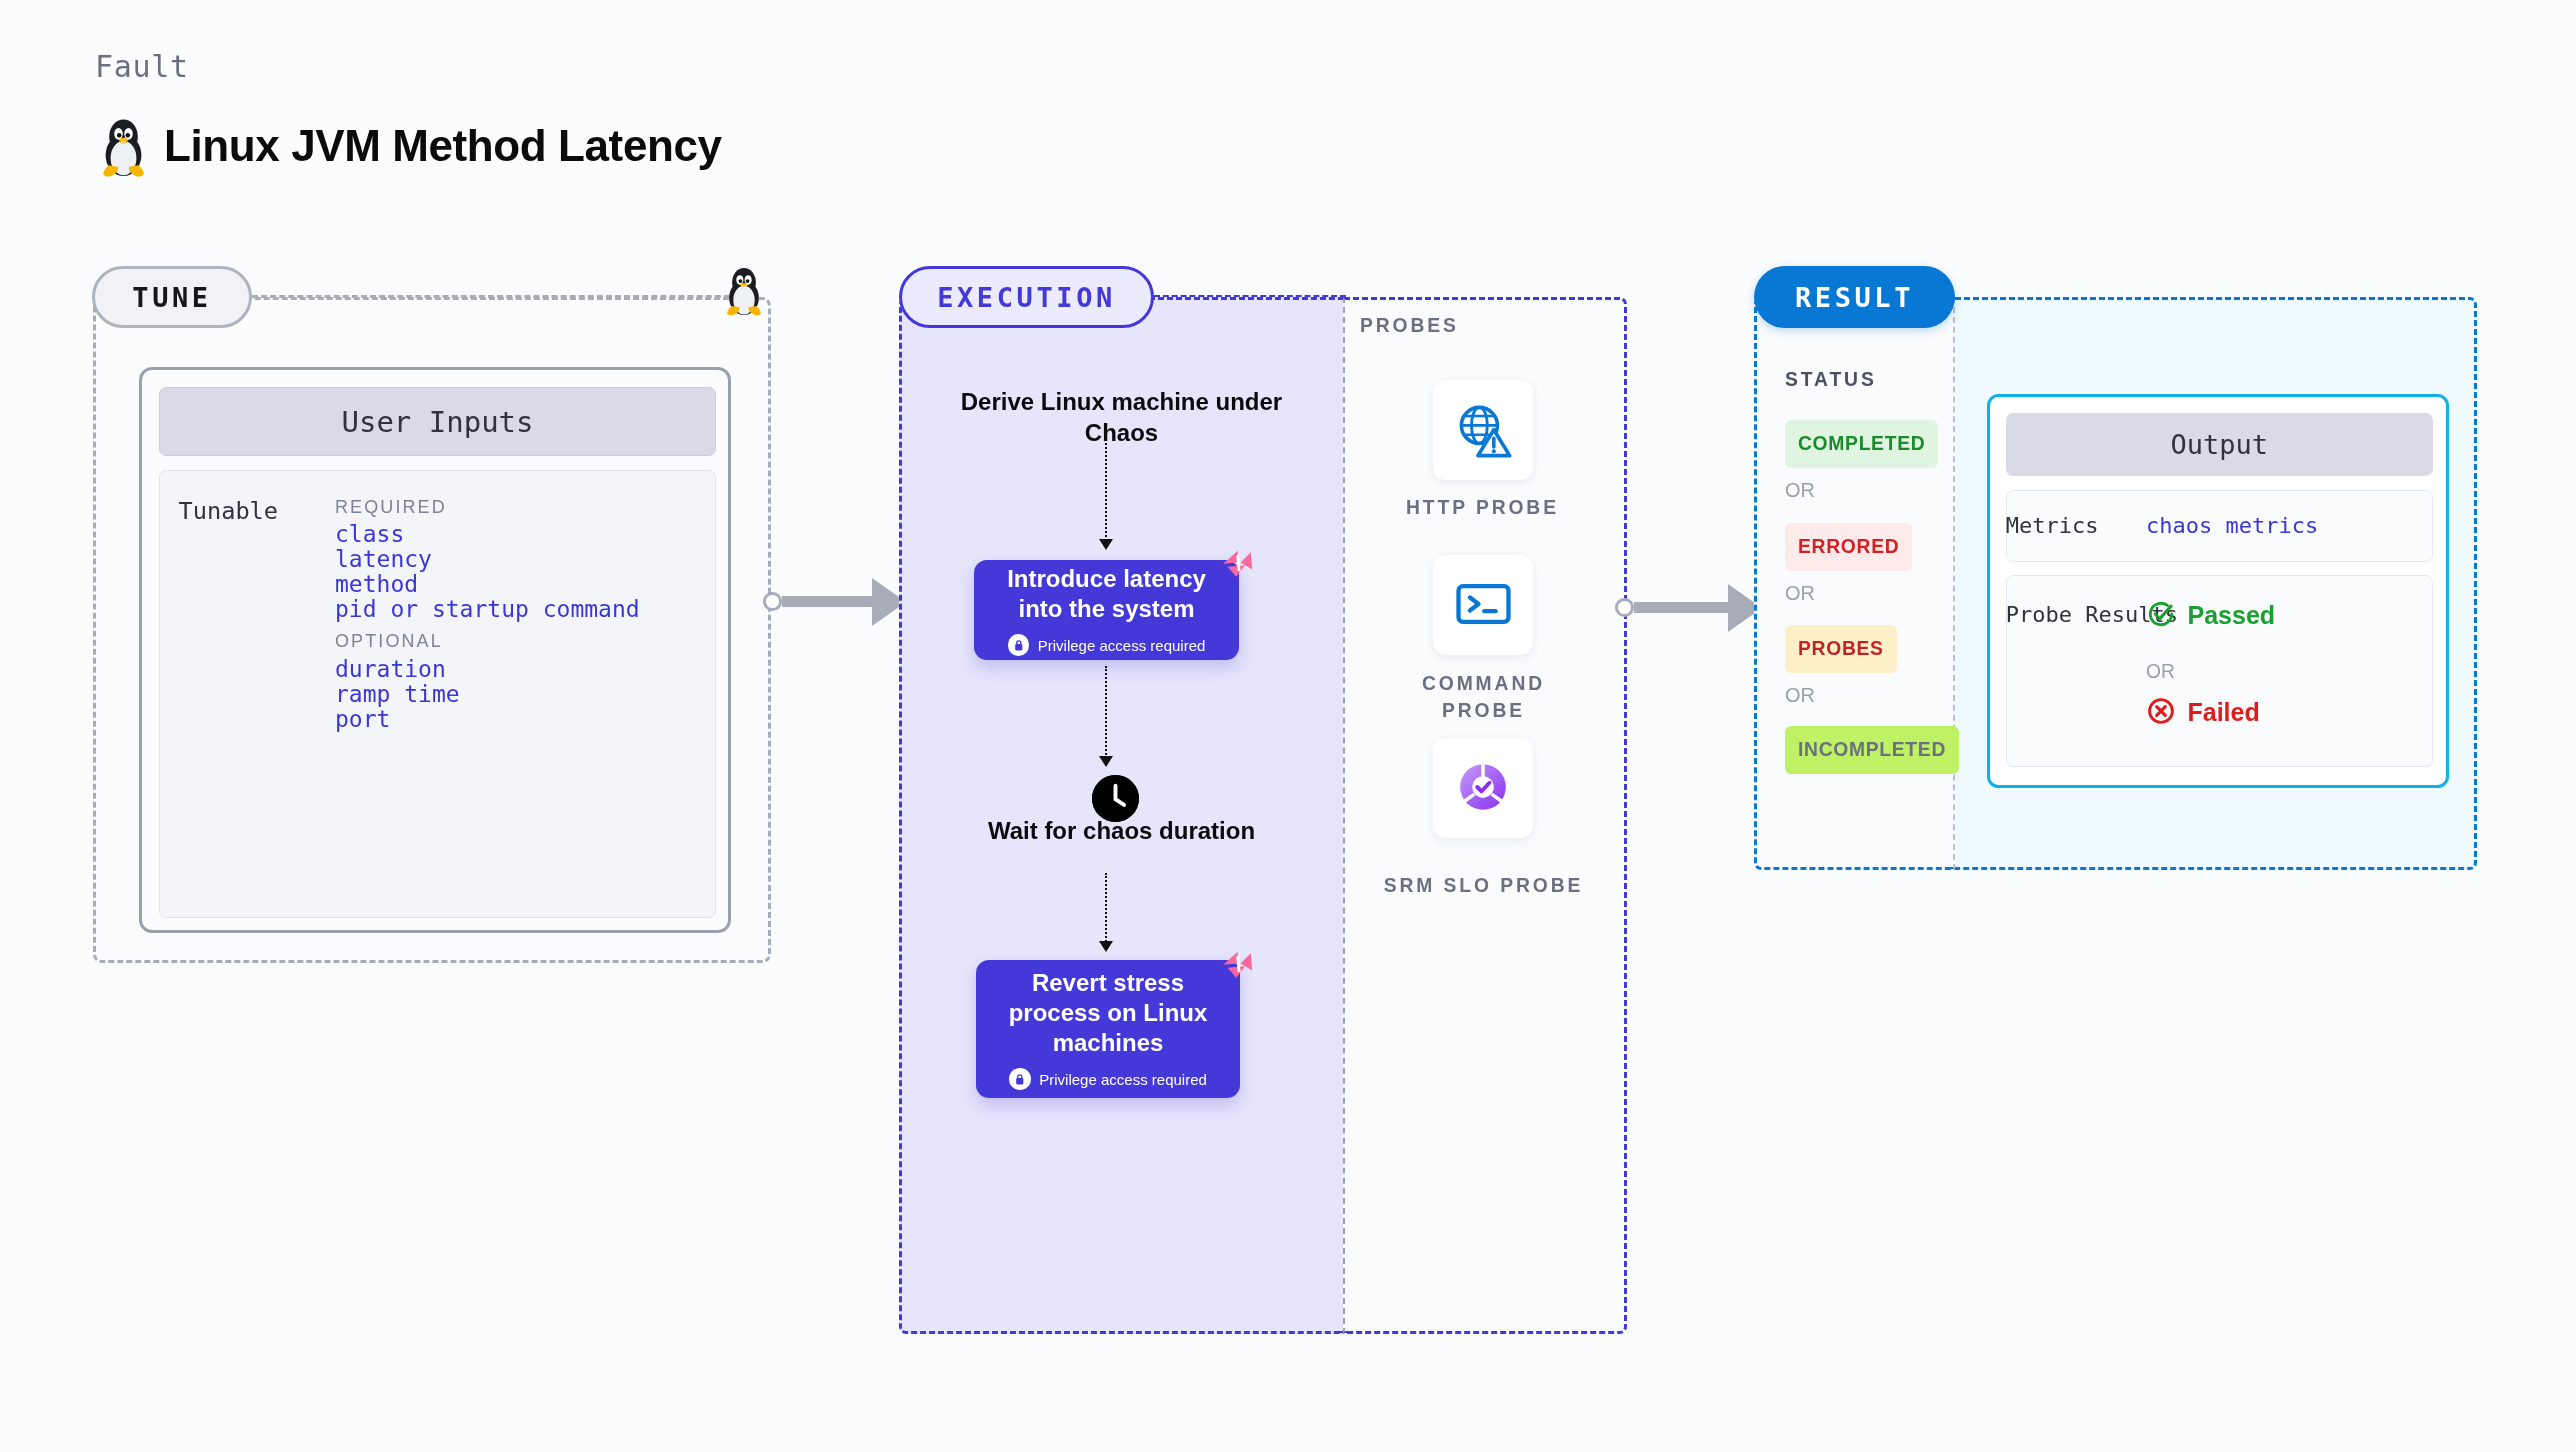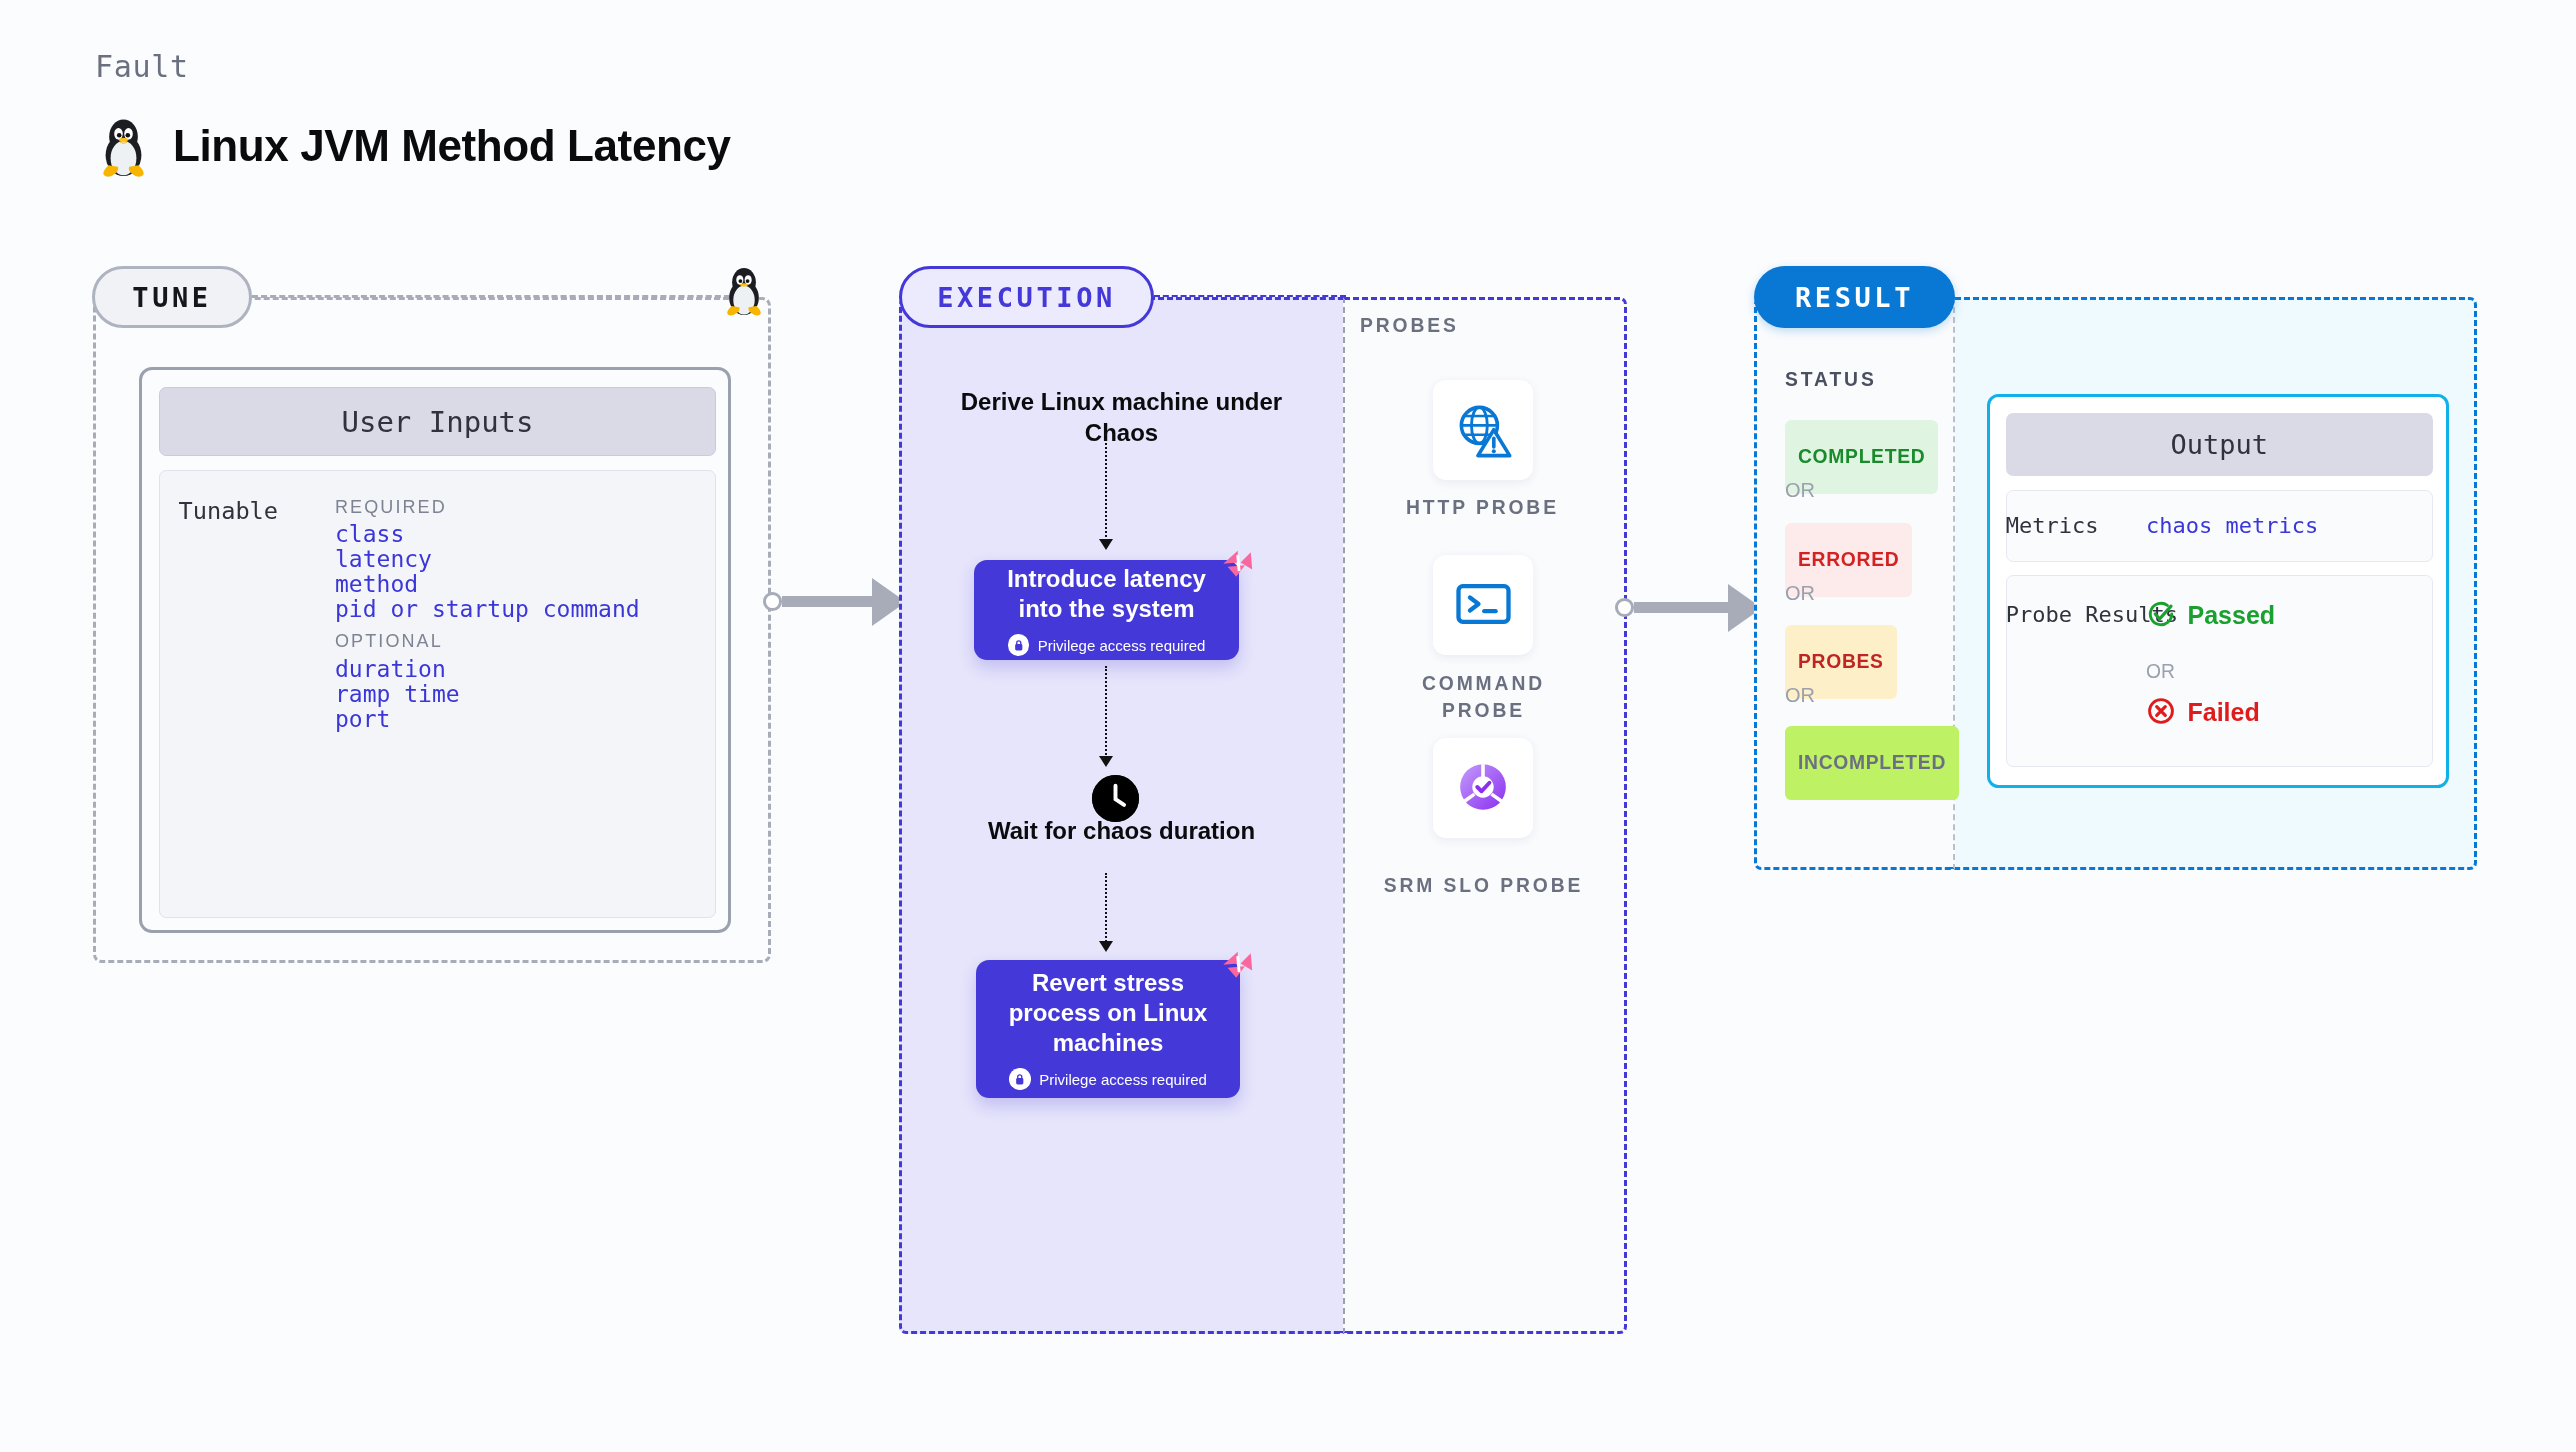--- a/index.html
+++ b/index.html
@@ -11,21 +11,21 @@
     overflow: hidden;
   }
   #canvas { position: relative; width: 2576px; height: 1452px; }
 
   
   .fault-label {
     position: absolute; left: 95px; top: 49px;
     font-family: "DejaVu Sans Mono", monospace;
     font-size: 30px; color: #6b7080; letter-spacing: 0.7px;
   }
-  .title-row { position: absolute; left: 97px; top: 115px; display: flex; align-items: center; gap: 23px; }
+  .title-row { position: absolute; left: 97px; top: 115px; display: flex; align-items: center; gap: 14px; }
   .title-text { font-size: 44px; font-weight: bold; color: #0b0b0d; letter-spacing: -0.4px; }
 
   
   .tux { display: block; }
 
   
   .panel-tune {
     position: absolute; left: 93px; top: 297px; width: 678px; height: 666px;
     border: 3.6px dashed #a7acb8; border-radius: 8.6px; background: transparent;
   }
@@ -139,21 +139,21 @@
     border: 3.6px dashed #0878d4; border-left: none;
     background: #eefafd; border-radius: 0 7.2px 7.2px 0;
   }
   .status-label {
     position: absolute; left: 1785px; top: 369px;
     font-size: 19.3px; color: #4a5060; letter-spacing: 2.9px; font-weight: bold;
   }
   .badge {
     position: absolute; display: inline-flex; align-items: center; justify-content: center;
     border-radius: 6.4px; font-size: 19.3px; font-weight: bold; letter-spacing: 0.7px;
-    padding: 26px 13px;
+    padding: 13px 13px;
   }
   .or-text {
     position: absolute; font-size: 20px; color: #9aa0ad;
   }
 
   
   .out-card {
     position: absolute; left: 1987px; top: 394px; width: 462px; height: 394px;
     background: #ffffff; border: 3.6px solid #12b0e8; border-radius: 11.5px;
   }

